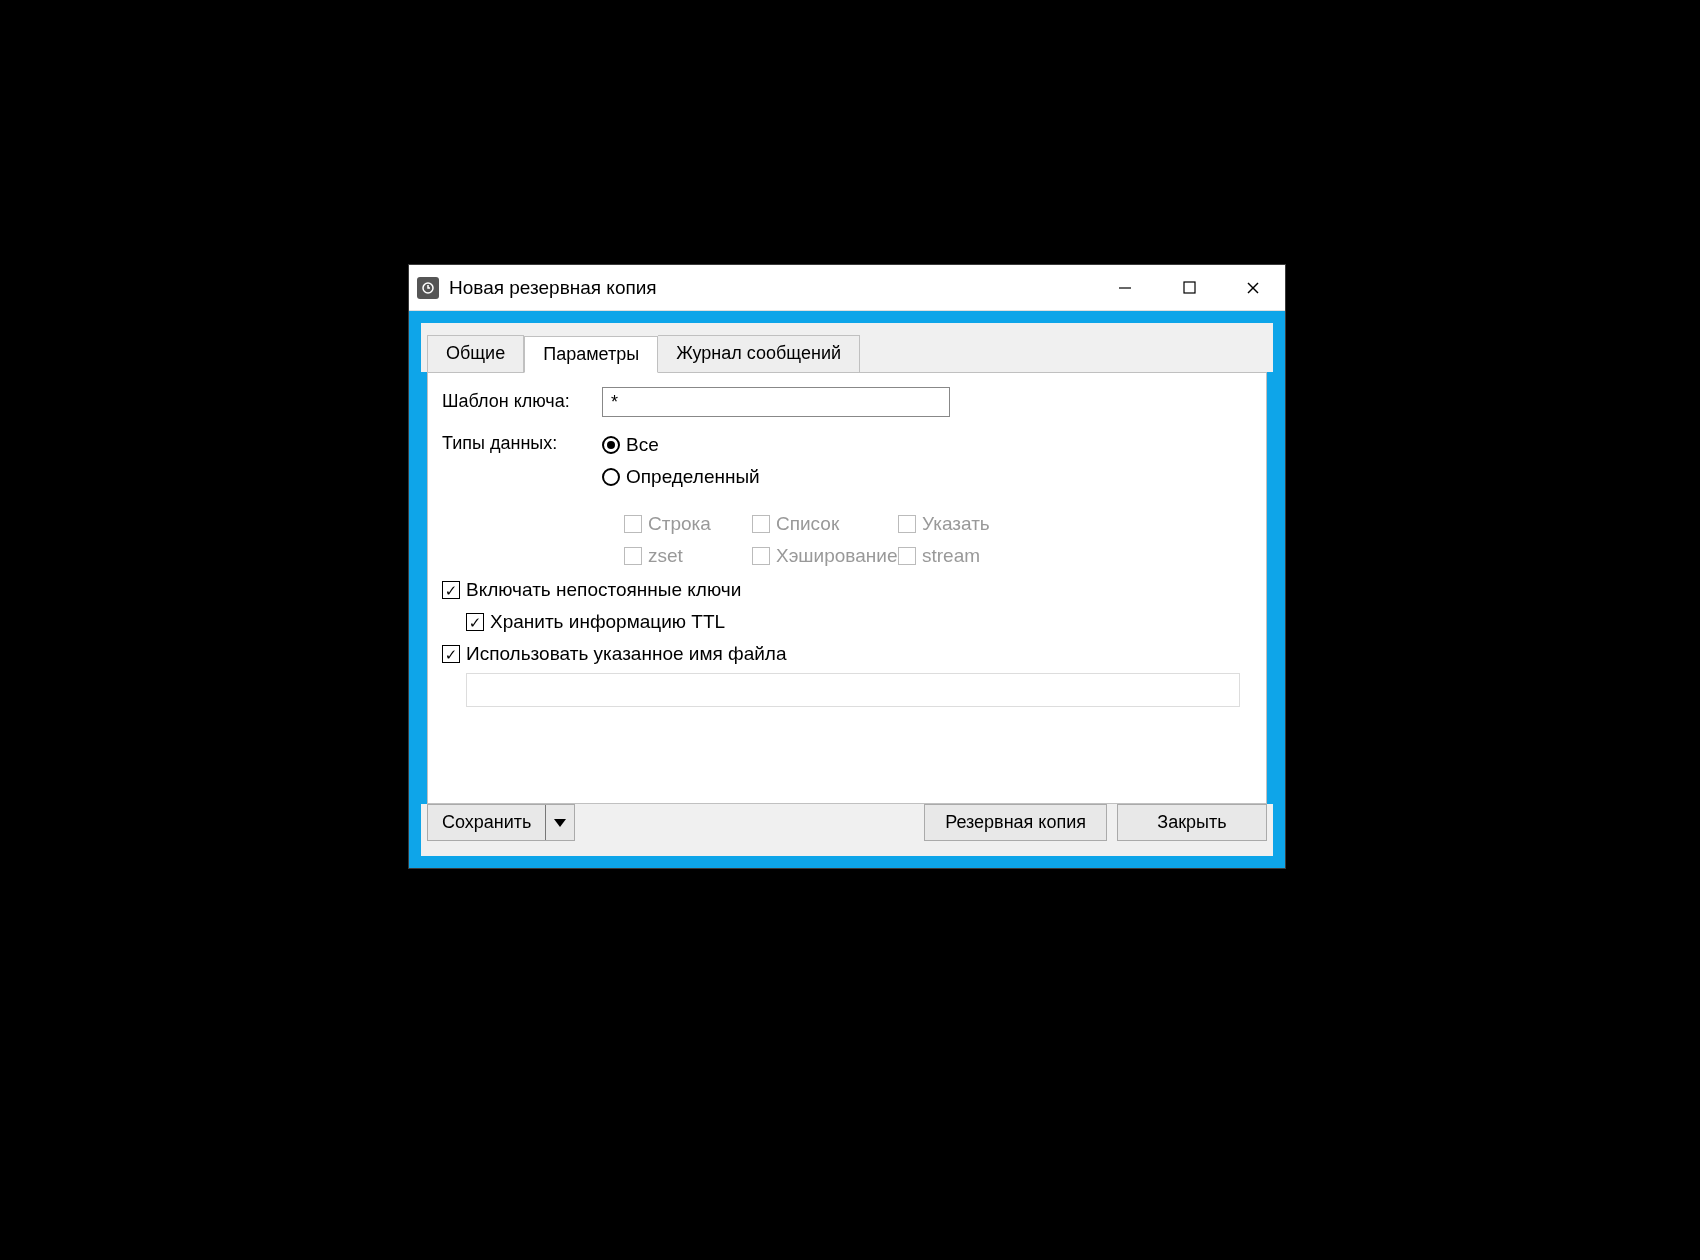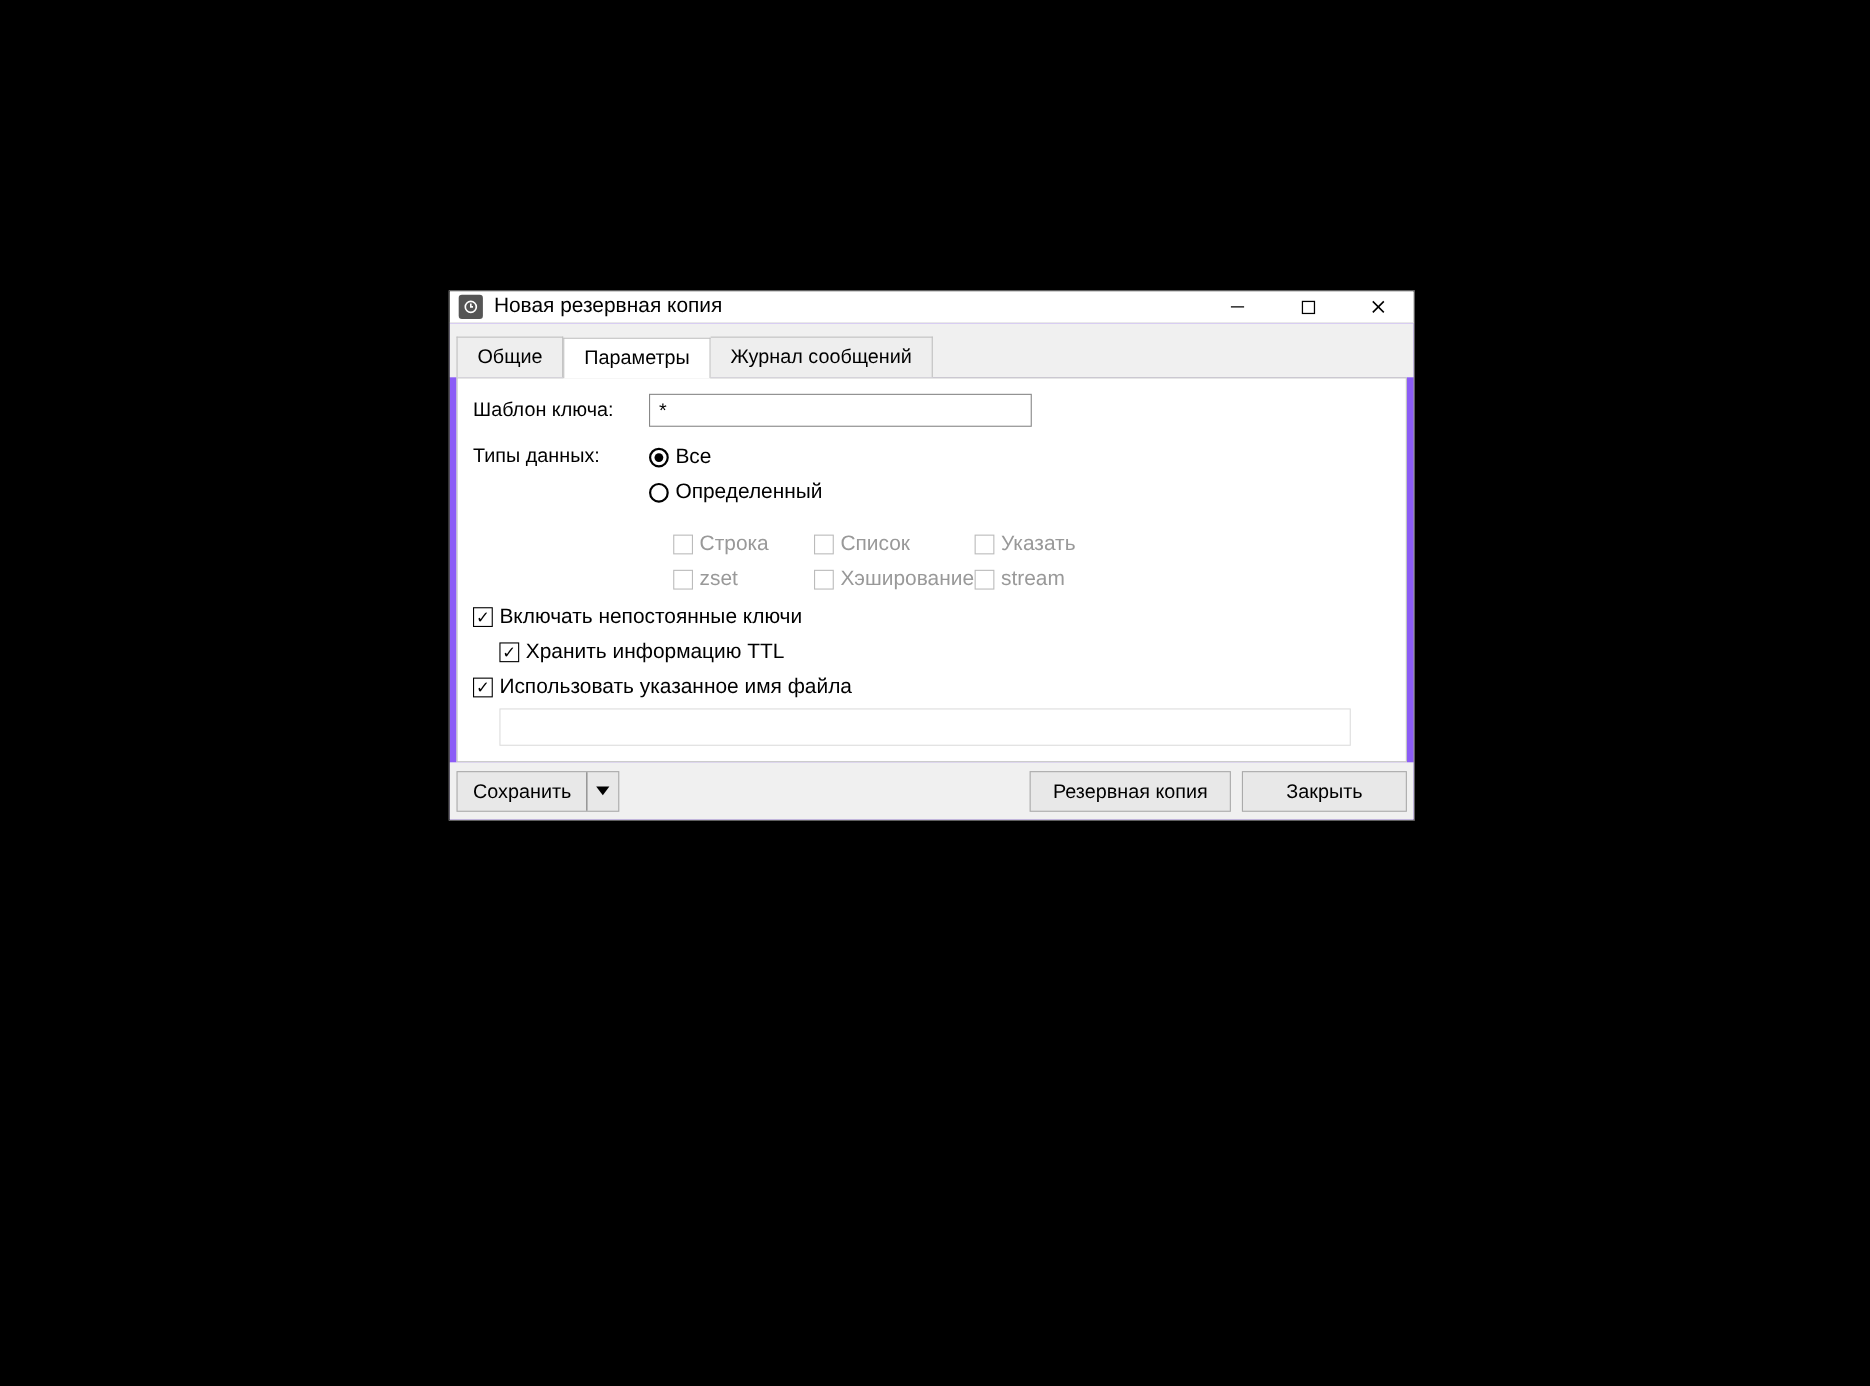--- a/index.html
+++ b/index.html
@@ -10,21 +10,21 @@
     font-family: Arial, 'Helvetica Neue', sans-serif;
     font-size: 18px;
     color: #000;
     overflow: hidden;
   }
   .window {
     position: absolute;
     left: 408px;
     top: 264px;
     width: 878px;
-    height: 482px;
+    height: 605px;
     background: #fff;
     border: 1px solid #3a3a3a;
     display: flex;
     flex-direction: column;
   }
   .titlebar {
     height: 46px;
     background: #fff;
     display: flex;
     align-items: center;
@@ -54,24 +54,24 @@
     width: 64px;
     display: flex;
     align-items: center;
     justify-content: center;
     font-size: 17px;
     color: #000;
   }
   .win-btn svg { display:block; }
   .client {
     flex: 1;
-    background: #8b5cf6;
+    background: #0ea5e9;
     display: flex;
     flex-direction: column;
-    padding: 0;
+    padding: 12px;
   }
   .tabs {
     display: flex;
     padding-top: 12px;
     padding-left: 6px;
     background: #f0f0f0;
   }
   .tab {
     padding: 7px 18px;
     border: 1px solid #c0c0c0;
@@ -147,21 +147,21 @@
     margin-top:8px;
     width: 774px;
     height: 34px;
     border: 1px solid #ddd;
     background:#fff;
   }
   .footer {
     height: 52px;
     background: #f0f0f0;
     display:flex;
-    align-items:center;
+    align-items:flex-start;
     padding: 0 6px;
   }
   .btn {
     border: 1px solid #aaa;
     background: #e8e8e8;
     padding: 7px 20px;
     font-size: 18px;
     display:flex; align-items:center;
   }
   .split-btn {

